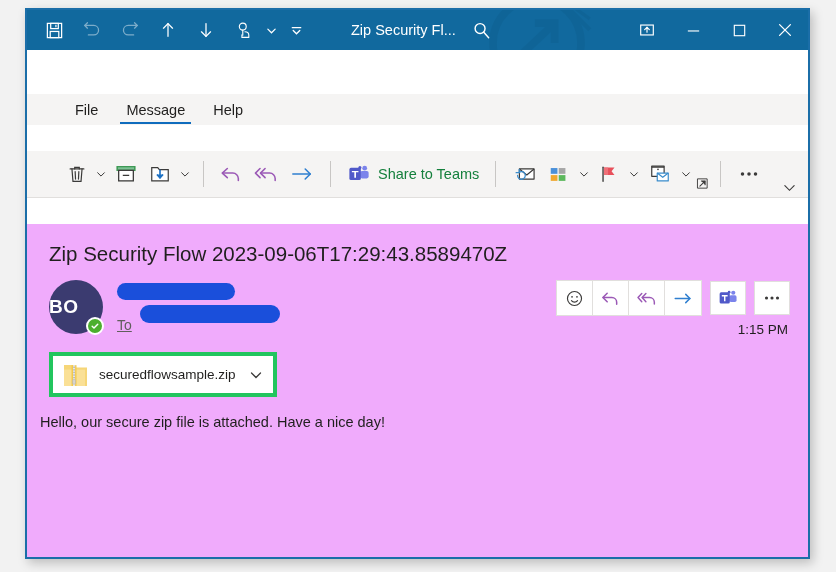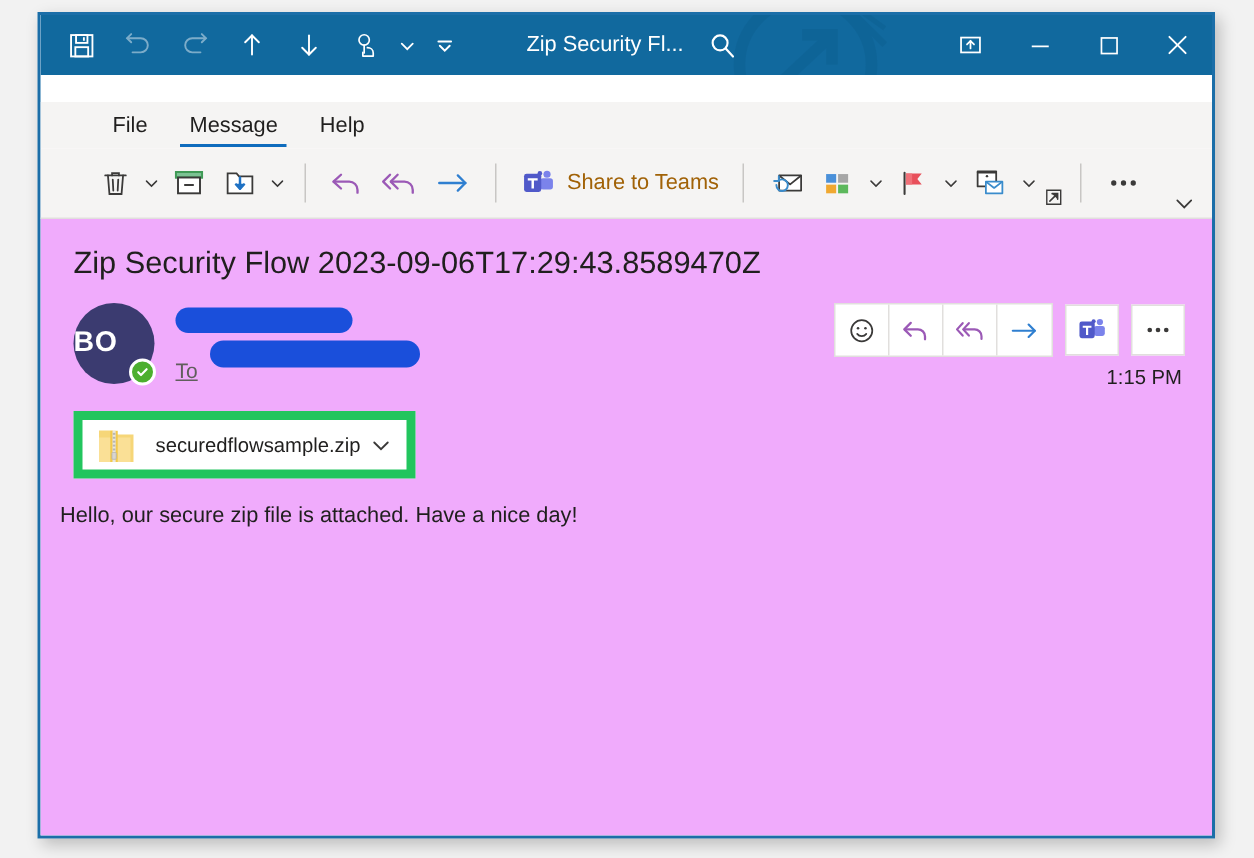--- a/index.html
+++ b/index.html
@@ -22,20 +22,21 @@
     left: 25px;
     top: 8px;
     width: 785px;
     height: 551px;
     background: #ffffff;
     border: 2px solid #1b6ea8;
     box-shadow: 3px 4px 10px rgba(0,0,0,0.22);
     display: flex;
     flex-direction: column;
     overflow: hidden;
+    gap: 26px;
   }
 
   
   .titlebar {
     position: relative;
     height: 40px;
     background: #11699e;
     display: flex;
     align-items: center;
     flex: 0 0 40px;
@@ -158,21 +159,21 @@
     justify-content: center;
   }
   .rb-sep {
     width: 1px;
     height: 26px;
     background: #c8c6c4;
     margin: 0 10px;
   }
   .rb-label {
     font-size: 14.5px;
-    color: #a16207;
+    color: #15803d;
     margin-left: 7px;
     white-space: nowrap;
   }
   .rb-text-item {
     display: flex;
     align-items: center;
     height: 34px;
     padding: 0 6px;
   }
   .rb-dialog-launcher {
@@ -320,26 +321,25 @@
     white-space: nowrap;
   }
 
   
   .attachment {
     position: absolute;
     left: 22px;
     top: 128px;
     width: 228px;
     height: 45px;
-    border: 6px solid #22c55e;
+    border: 4px solid #22c55e;
     background: #ffffff;
     display: flex;
     align-items: center;
     padding: 0 6px 0 8px;
-    text-align: center;
   }
   .att-icon { width: 30px; display: flex; align-items: center; justify-content: center; }
   .att-meta { margin-left: 8px; flex: 1 1 auto; overflow: hidden; }
   .att-name {
     font-size: 13.5px;
     color: #201f1e;
     white-space: nowrap;
   }
   .att-size {
     font-size: 13.5px;

